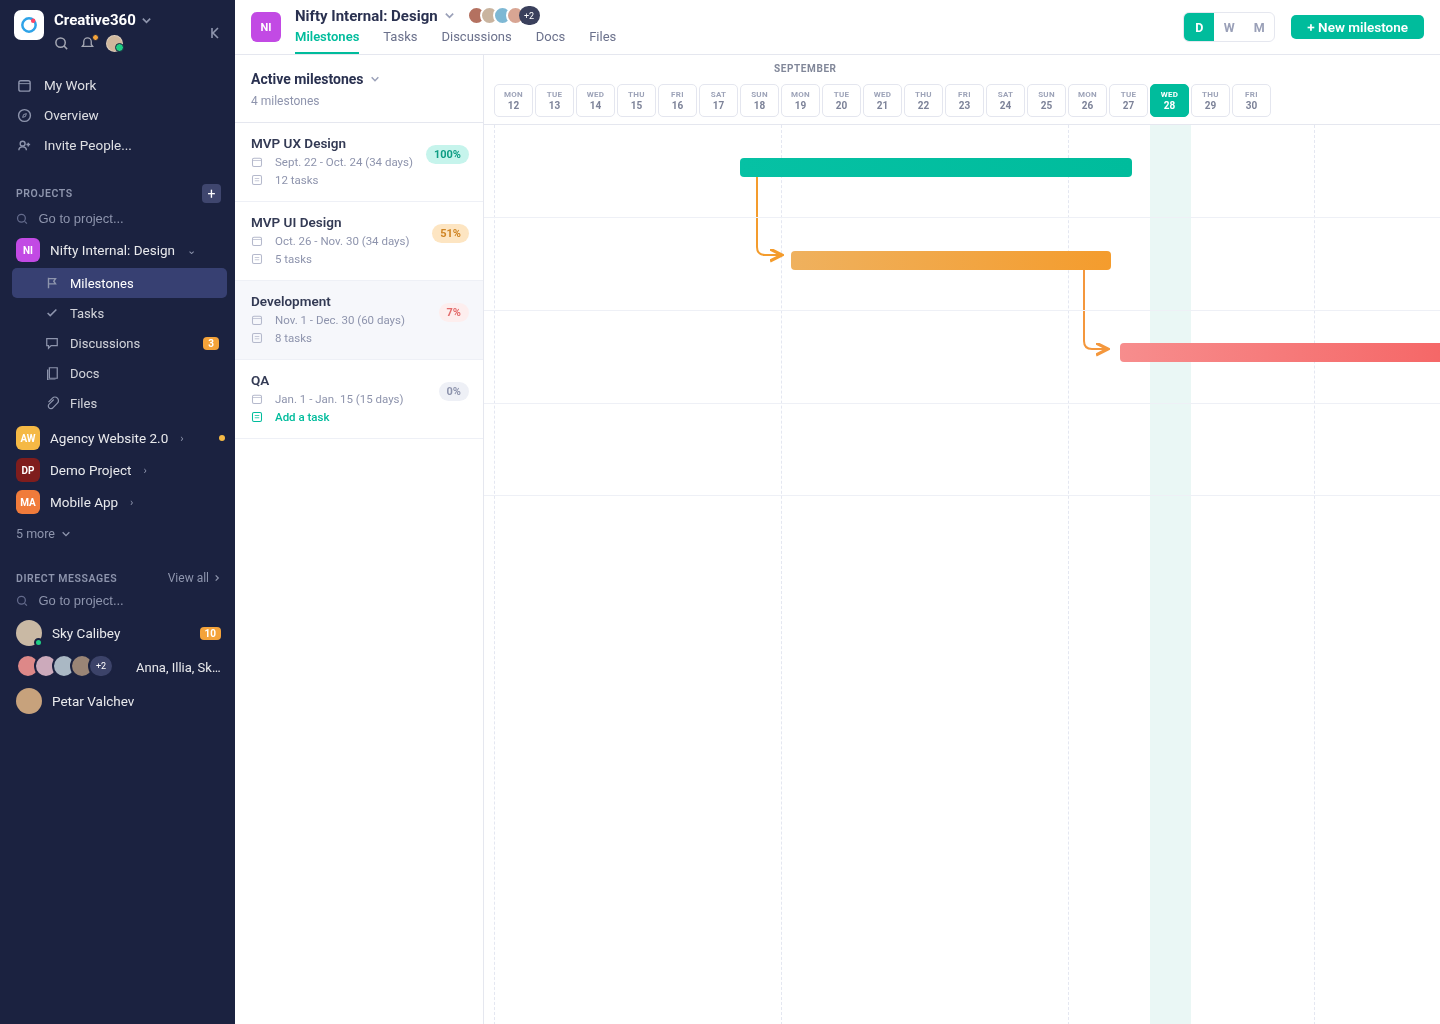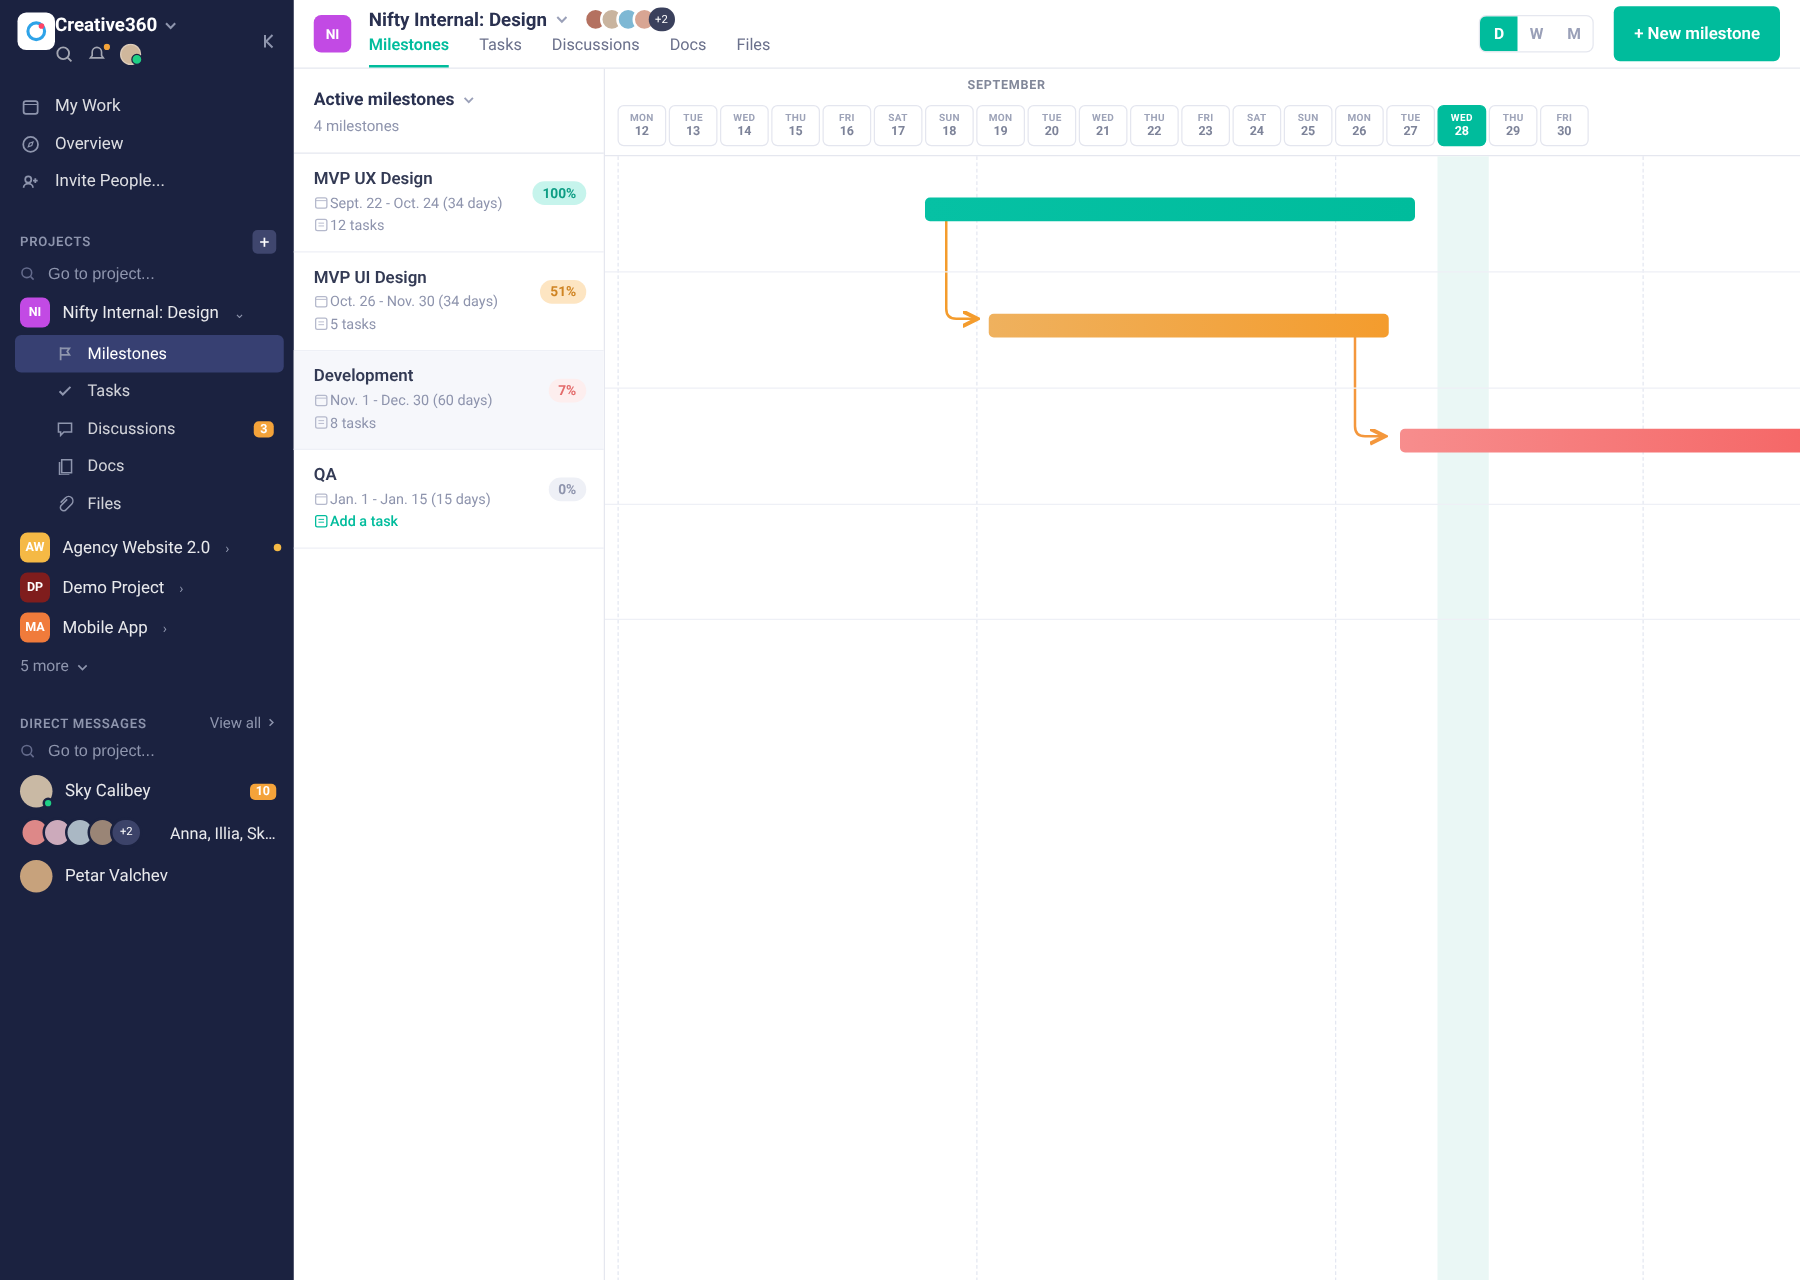--- a/index.html
+++ b/index.html
@@ -13,21 +13,21 @@
     --purple:#c24ae4;
   }
   body{
     font-family:-apple-system,BlinkMacSystemFont,"Segoe UI",Roboto,Helvetica,sans-serif;
     color:#333a54; background:#fff; height:1024px; width:1440px; overflow:hidden;
     display:flex;
   }
 
   
   .sidebar{ width:235px; background:var(--dark); color:var(--txt); display:flex; flex-direction:column; position:relative;}
-  .ws-head{ padding:10px 14px 8px 14px; display:flex; align-items:flex-start; }
+  .ws-head{ padding:10px 14px 8px 14px; display:flex; align-items:flex-start; gap:10px;}
   .logo{ width:30px;height:30px;border-radius:7px;background:#fff;display:flex;align-items:center;justify-content:center;}
   .logo svg{width:20px;height:20px;}
   .ws-title{ display:inline-flex;align-items:center;gap:5px;font-weight:700;font-size:15px; cursor:pointer;}
   .ws-icons{ display:flex;align-items:center;gap:10px;margin-top:6px;}
   .mini-icon{ width:16px;height:16px;position:relative; color:var(--txt-muted);}
   .mini-icon .dot{position:absolute;top:-2px;right:-3px;width:7px;height:7px;border-radius:50%;background:var(--orange);border:1px solid var(--dark);}
   .mini-avatar{ width:17px;height:17px;border-radius:50%;background:#d1d5e0;border:1px solid rgba(255,255,255,.3);}
   .mini-avatar.green::after{content:"";position:absolute;bottom:-1px;right:-2px;width:7px;height:7px;border-radius:50%;background:#1ecf84;border:1px solid var(--dark);}
   .collapse{position:absolute;top:26px;right:12px;color:var(--grey);cursor:pointer;}
 
@@ -80,35 +80,35 @@
   .member-stack .m:first-child{margin-left:0;}
   .member-stack .more{width:21px;height:19px;border-radius:10px;background:#3a405c;color:#fff;font-size:9px;display:flex;align-items:center;justify-content:center;margin-left:-6px;padding:0;}
   .tabs{display:flex;gap:24px;}
   .tab{font-size:13px;color:#6b718c;padding:0 0 10px 0;cursor:pointer;}
   .tab.active{color:var(--teal);font-weight:600;box-shadow:inset 0 -2px 0 0 var(--teal);}
 
   .hdr-right{margin-left:auto;display:flex;align-items:center;gap:16px;align-self:center;}
   .toggle{display:flex;border:1px solid var(--border);border-radius:6px;overflow:hidden;height:30px;}
   .tg{width:30px;display:flex;align-items:center;justify-content:center;font-size:12.5px;font-weight:700;color:#9aa0b8;cursor:pointer;}
   .tg.active{background:var(--teal);color:#fff;}
-  .new-btn{height:44px;border-radius:5px;background:var(--teal);color:#fff;font-size:13.5px;font-weight:600;padding:0 16px;display:flex;align-items:center;gap:6px;cursor:pointer;}
+  .new-btn{height:24px;border-radius:5px;background:var(--teal);color:#fff;font-size:13.5px;font-weight:600;padding:0 16px;display:flex;align-items:center;gap:6px;cursor:pointer;}
 
   
   .content{flex:1;display:flex;min-height:0;}
   .panel{width:249px;border-right:1px solid var(--border);display:flex;flex-direction:column;}
   .grid-col{flex:1;overflow:hidden;position:relative;}
 
   .panel-head{padding:14px 16px;border-bottom:1px solid var(--border);}
   .ph-title{font-size:14px;font-weight:700;color:#2a3150;display:inline-flex;gap:6px;align-items:center;cursor:pointer;}
   .ph-sub{font-size:12px;color:#8e94ad;margin-top:6px;}
 
   .ms{padding:12px 16px 14px 16px;border-bottom:1px solid #eef0f6;display:flex;flex-direction:column;gap:4px;position:relative;}
   .ms:nth-child(3){background:#f6f7fb;}
   .ms-title{font-size:13.5px;font-weight:600;color:#333a54;}
-  .ms-row{display:flex;align-items:center;gap:1px;font-size:11.5px;color:#8e94ad;}
+  .ms-row{display:flex;align-items:center;gap:12px;font-size:11.5px;color:#8e94ad;}
   .ms-row.link{color:var(--teal);font-weight:500;}
   .ms .pct{position:absolute;top:12px;right:14px;font-size:11px;font-weight:700;padding:3px 8px;border-radius:11px;margin-top:10px;}
   .pct.teal{background:var(--teal-light);color:#0e9d84;}
   .pct.orange{background:var(--orange-light);color:#cf8423;}
   .pct.red{background:var(--pink-light);color:#e36b6b;}
   .pct.grey{background:#eef0f6;color:#8e94ad;}
 
   
   .tl-head{height:70px;border-bottom:1px solid var(--border);position:relative;background:#fff;}
   .month{position:absolute;top:8px;font-size:10px;letter-spacing:.6px;font-weight:700;color:#818799;}

